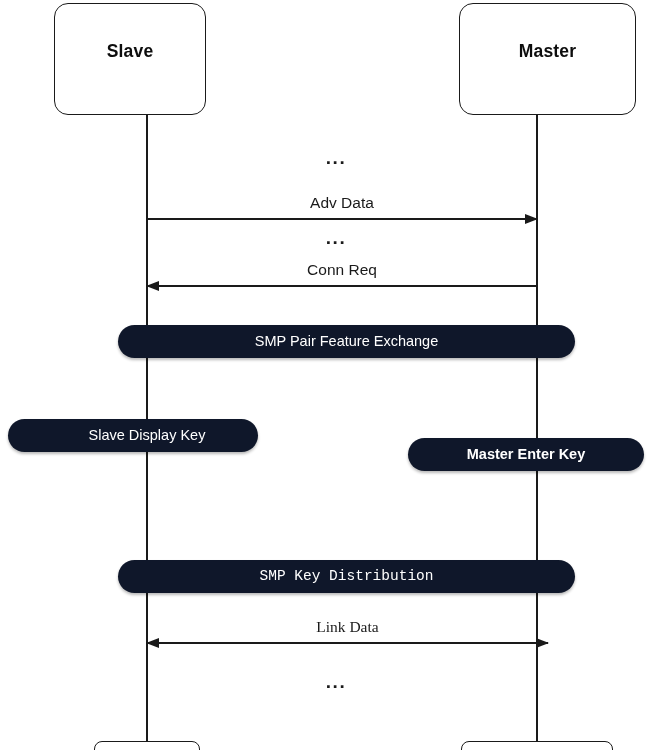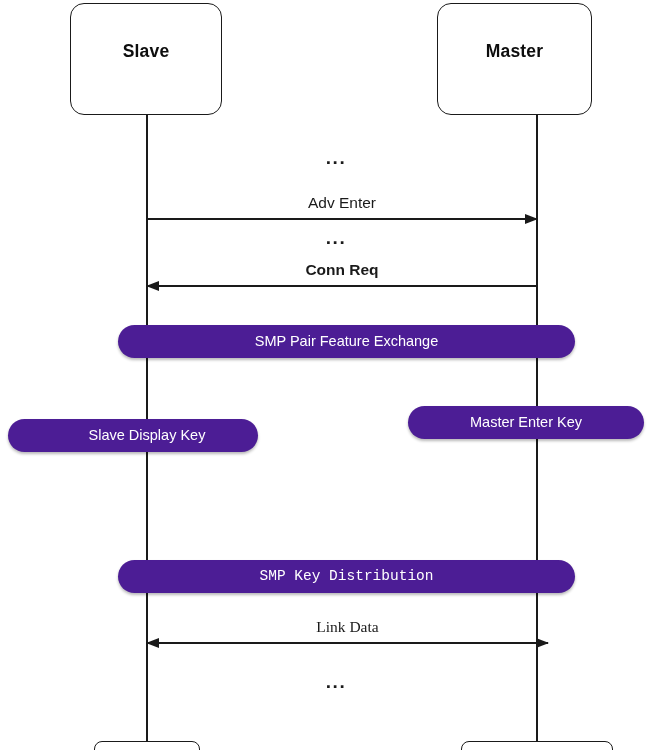--- a/index.html
+++ b/index.html
@@ -27,22 +27,22 @@
     align-items: center;
     justify-content: center;
   }
   .actor-label {
     font-size: 17.5px;
     font-weight: bold;
     color: #0d0d0d;
     letter-spacing: .2px;
     line-height: 1;
   }
-  .actor-box.slave  { left: 70px;  top: 3px; width: 152px; height: 112px; }
-  .actor-box.master { left: 437px; top: 3px; width: 155px; height: 112px; }
+  .actor-box.slave  { left: 54px;  top: 3px; width: 152px; height: 112px; }
+  .actor-box.master { left: 459px; top: 3px; width: 177px; height: 112px; }
   .actor-box.slave .actor-label  { margin-top: -14px; }
   .actor-box.master .actor-label { margin-top: -14px; }
 
   
   .actor-box.bottom {
     height: 40px;
     border-radius: 8px;
   }
   .actor-box.slave-bottom  { left: 94px;  top: 741px; width: 106px; }
   .actor-box.master-bottom { left: 461px; top: 741px; width: 152px; }
@@ -81,21 +81,21 @@
     width: 0;
     height: 0;
     border-top: 5.2px solid transparent;
     border-bottom: 5.2px solid transparent;
   }
   .arrowhead.right { right: -1px; border-left: 13px solid #1a1a1a; }
   .arrowhead.left  { left: -1px;  border-right: 13px solid #1a1a1a; }
 
   
   .msg.adv-data  { left: 147px; width: 390px; top: 178px; height: 42px; }
-  .msg.conn-req  { left: 147px; width: 390px; top: 245px; height: 42px; font-weight: bold; }
+  .msg.conn-req  { left: 147px; width: 390px; top: 245px; height: 42px; }
   .msg.link-data { left: 147px; width: 401px; top: 602px; height: 42px; font-family: Liberation Serif, serif; }
 
   
   .ellipsis {
     position: absolute;
     font-size: 19px;
     font-weight: bold;
     color: #1a1a1a;
     line-height: 1;
     letter-spacing: 1.5px;
@@ -105,38 +105,38 @@
   .ellipsis.e1 { left: 306px; top: 148px; }
   .ellipsis.e2 { left: 306px; top: 228px; }
   .ellipsis.e3 { left: 306px; top: 672px; }
 
   
   .pill {
     position: absolute;
     box-sizing: border-box;
     height: 33px;
     border-radius: 17px;
-    background: #4c1d95;
+    background: #0f172a;
     box-shadow: 0 2px 3px rgba(0,0,0,0.28);
     display: flex;
     align-items: center;
     justify-content: center;
   }
   .pill-label {
     font-size: 14.5px;
     color: #ffffff;
     line-height: 1;
     white-space: nowrap;
   }
   .pill.span-full   { left: 118px; width: 457px; }
   .pill.smp-pair    { top: 325px; }
   .pill.smp-gen     { top: 490px; }
   .pill.smp-dist    { top: 560px; font-family: Liberation Mono, monospace; }
   .pill.slave-disp  { left: 8px;   width: 250px; top: 419px; }
-  .pill.master-ent  { left: 408px; width: 236px; top: 406px; }
+  .pill.master-ent  { left: 408px; width: 236px; top: 438px; font-weight: bold; }
   
   .pill.slave-disp  .pill-label { margin-left: 28px; }
   .pill.master-ent  .pill-label { margin-left: 0px; }
 </style>
 </head>
 <body>
 
 <div id="canvas">
 
   <div class="actor-box slave">
@@ -146,21 +146,21 @@
   <div class="actor-box master">
     <span class="actor-label">Master</span>
   </div>
 
   <div class="lifeline slave"></div>
   <div class="lifeline master"></div>
 
   <div class="ellipsis e1">...</div>
 
   <div class="msg adv-data">
-    <div class="msg-label">Adv Enter</div>
+    <div class="msg-label">Adv Data</div>
     <div class="msg-line"></div>
     <div class="arrowhead right"></div>
   </div>
 
   <div class="ellipsis e2">...</div>
 
   <div class="msg conn-req">
     <div class="msg-label">Conn Req</div>
     <div class="msg-line"></div>
     <div class="arrowhead left"></div>

